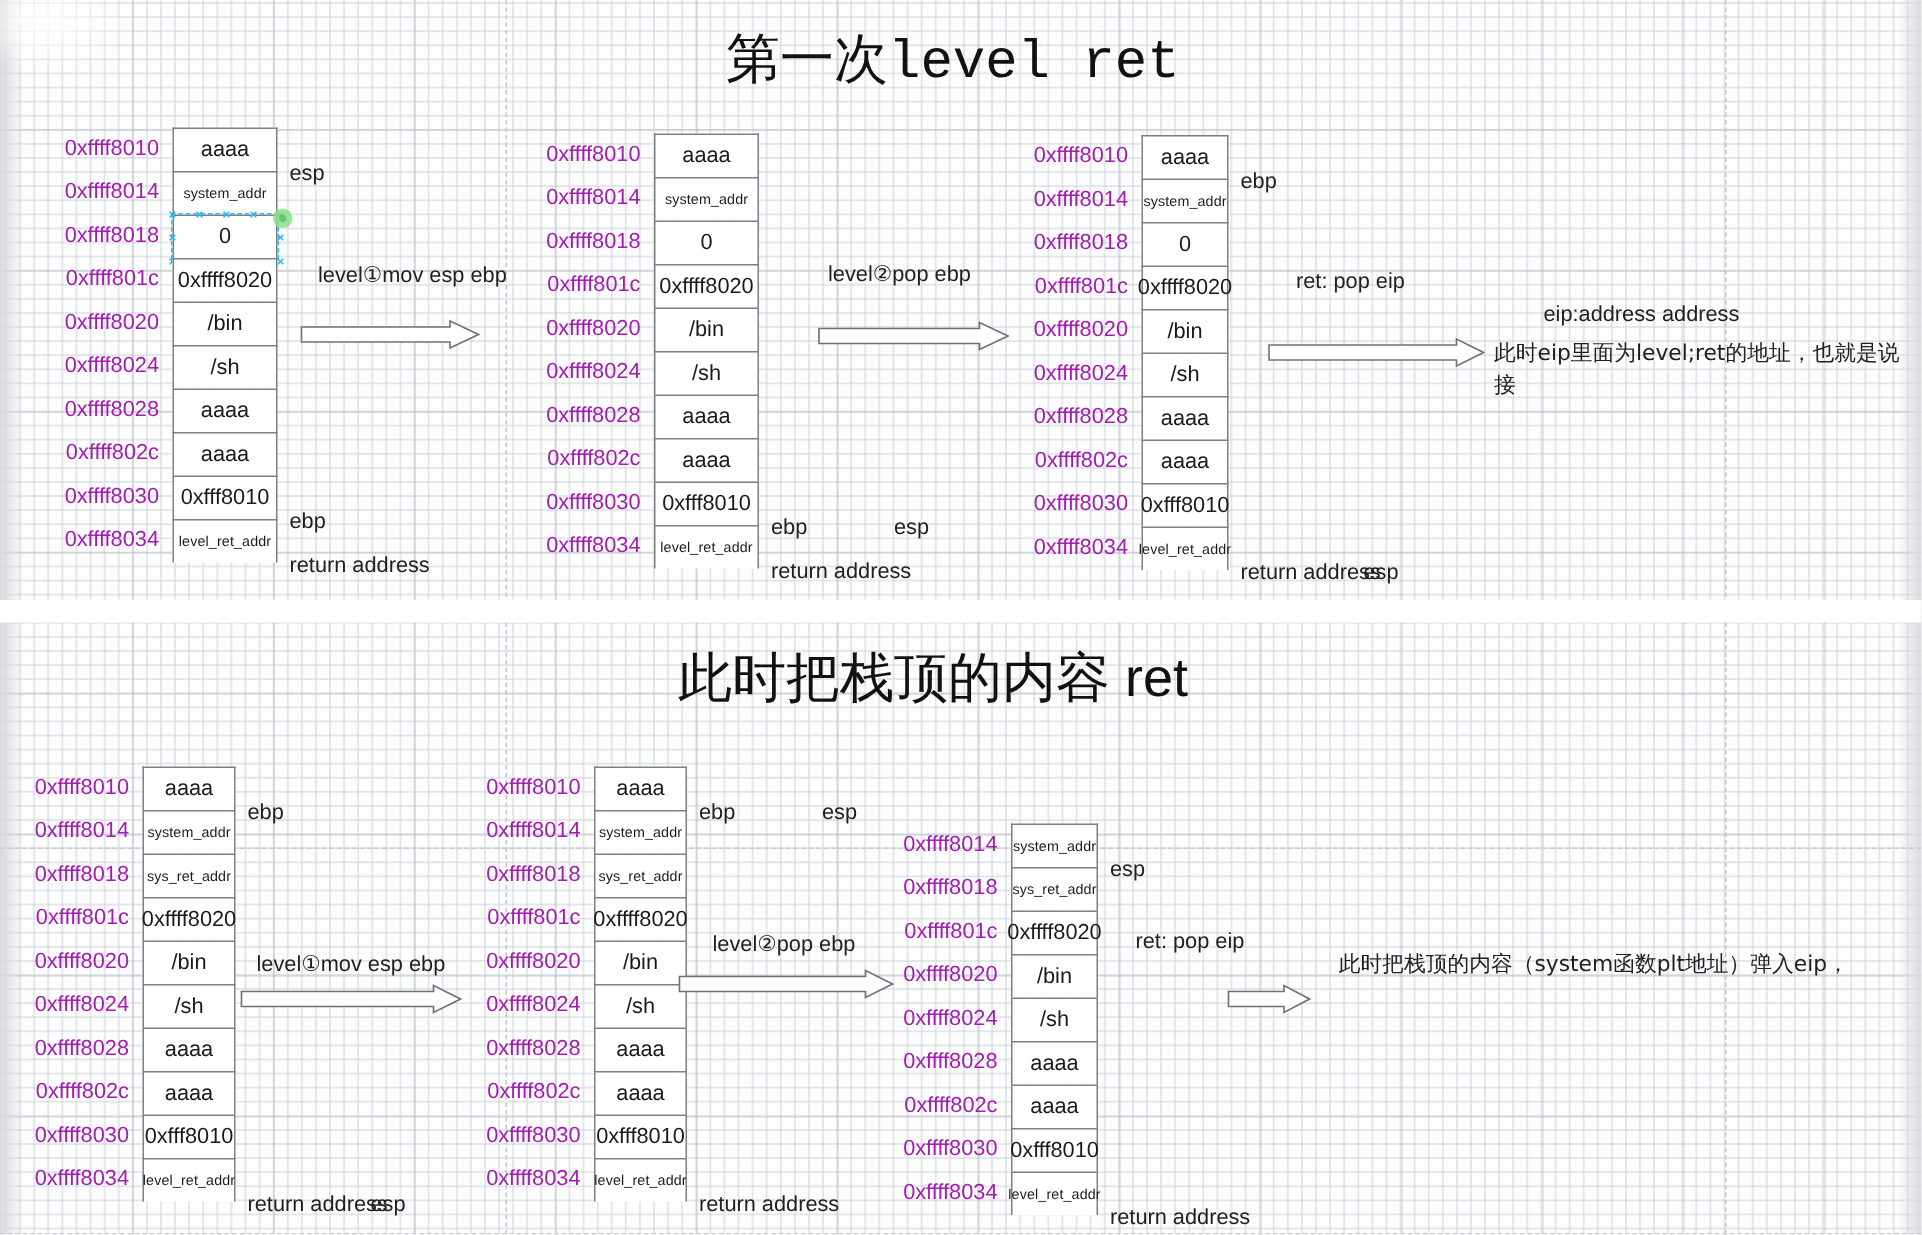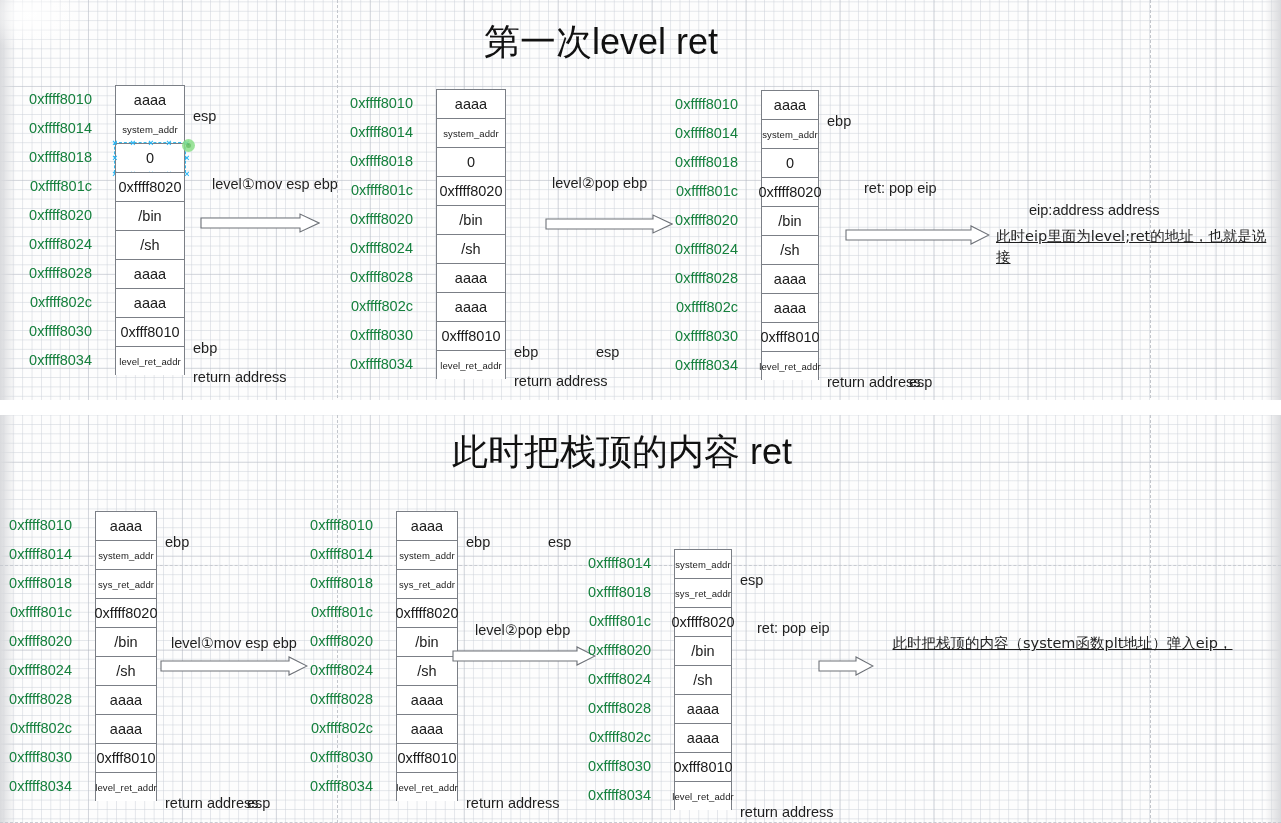--- a/index.html
+++ b/index.html
@@ -46,21 +46,21 @@
     letter-spacing:0px;
     color:#111;
     white-space:nowrap;
   }
 
   
   .stack{position:absolute;}
   .row{position:relative;height:29px;}
   .addr{
     position:absolute;right:100%;top:0;height:29px;line-height:29px;
-    margin-right:23px;white-space:nowrap;font-size:14.5px;color:#15803d;
+    margin-right:9px;white-space:nowrap;font-size:14.5px;color:#a21caf;
   }
   .cell{
     position:absolute;left:0;top:0;width:70px;height:29px;
     box-sizing:border-box;
     border:1px solid #7b7f86;border-bottom:none;
     background:#fff;
     display:flex;align-items:center;justify-content:center;
     font-size:14.5px;color:#1a1a1a;white-space:nowrap;overflow:visible;
   }
   .row:last-child .cell{border-bottom:1px solid #7b7f86;}
@@ -82,38 +82,38 @@
   .ghandle::after{content:"";position:absolute;left:4px;top:4px;width:5px;height:5px;
            border-radius:50%;background:#5bbd59;}
 
   
   .arrow{position:absolute;}
   .arrow svg{display:block;}
 
   
   .lbl{position:absolute;white-space:nowrap;font-size:14.5px;color:#1f1f1f;line-height:1.2;}
   .cjk{font-family:"DejaVu Sans","Liberation Sans",sans-serif;}
-  .para{position:absolute;font-size:14.5px;color:#1f1f1f;line-height:1.45;text-decoration:underline;}
+  .para{position:absolute;font-size:14.5px;color:#1f1f1f;line-height:1.45;}
   .para.ctr{text-align:center;}
 </style>
 </head>
 <body>
 
 <div id="canvas"></div>
 <div class="edge l"></div>
 <div class="edge r"></div>
 <div class="corner" style="left:-30px;top:-20px"></div>
 
 <div class="vdash" style="left:337px;"></div>
 <div class="vdash" style="left:1150px;"></div>
 <div class="pagegap" style="top:400px;height:15px;"></div>
 <div class="hdash" style="top:565px;"></div>
 <div class="hdash" style="top:822px;"></div>
 
-<div class="title" style="left:484px;top:24px;">第一次level ret</div>
+<div class="title" style="left:484px;top:24px;font-family:Liberation Mono, monospace;">第一次level ret</div>
 
 <div class="stack" id="top-panel-1" style="left:115px;top:85px;width:70px;">
     <div class="row">
       <div class="addr">0xffff8010</div>
       <div class="cell" style="width: 70px;">aaaa</div>
     </div>
     <div class="row">
       <div class="addr">0xffff8014</div>
       <div class="cell small" style="width: 70px;">system_addr</div>
     </div>

